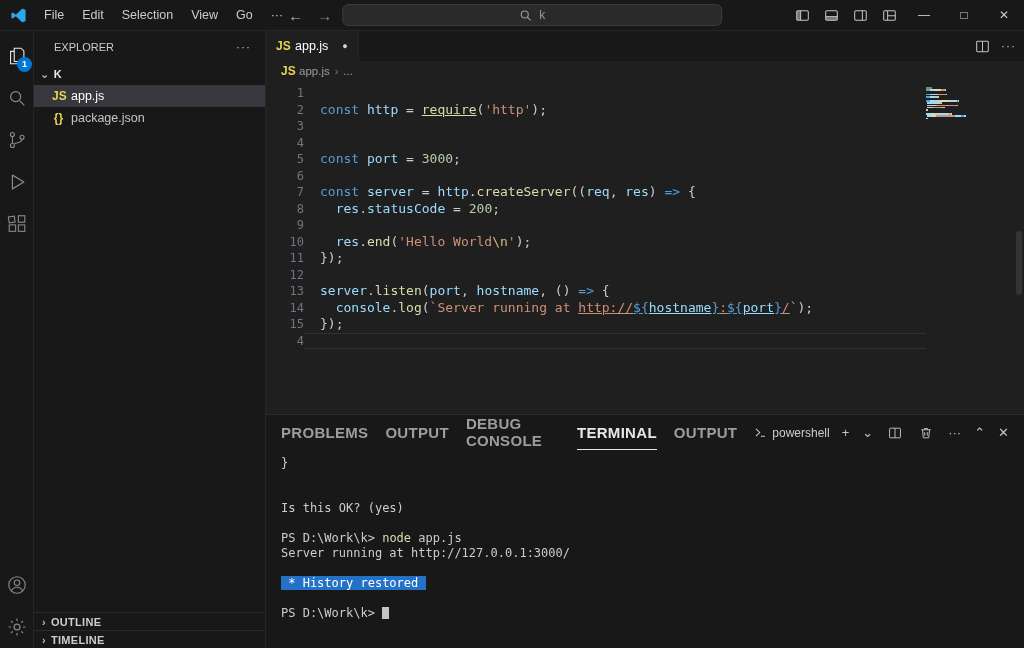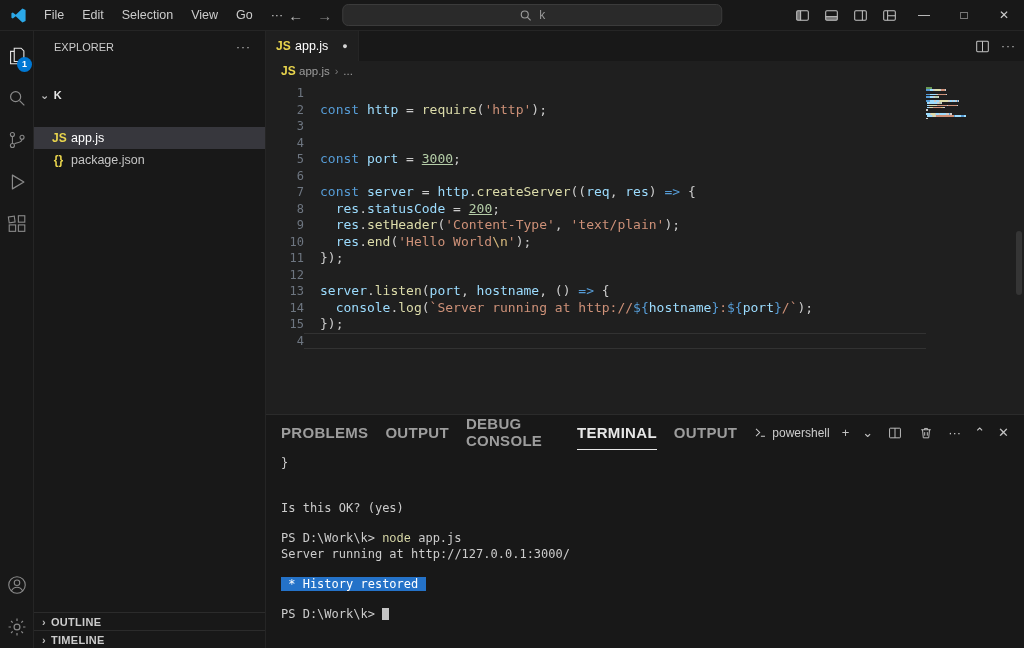--- a/index.html
+++ b/index.html
@@ -30,21 +30,21 @@
   .activitybar{flex:0 0 33px;display:flex;flex-direction:column;align-items:center;background:#181818;
     border-right:1px solid #252525;padding-top:4px;}
   .ab-item{position:relative;width:33px;height:42px;display:flex;align-items:center;justify-content:center;
     color:#8a8a8a;cursor:pointer;}
   .ab-item.active{color:#e7e7e7;}
   .ab-spacer{flex:1;}
   .badge{position:absolute;right:1px;bottom:5px;min-width:15px;height:15px;line-height:15px;border-radius:9px;
     background:var(--accent,#0078d4);color:#fff;font-size:9px;font-weight:700;text-align:center;padding:0 2px;}
 
   
-  .sidebar{flex:0 0 232px;display:flex;flex-direction:column;background:#181818;border-right:1px solid #252525;min-height:0;gap:21px;}
+  .sidebar{flex:0 0 232px;display:flex;flex-direction:column;background:#181818;border-right:1px solid #252525;min-height:0;}
   .sb-header{flex:0 0 32px;display:flex;align-items:center;justify-content:space-between;
     padding:0 14px 0 20px;font-size:11px;color:#cccccc;}
   .more{color:#c2c2c2;cursor:pointer;letter-spacing:1px;font-size:12px;}
   .sb-folder{flex:0 0 22px;display:flex;align-items:center;gap:4px;padding-left:6px;
     font-size:11px;font-weight:700;color:#e7e7e7;letter-spacing:.4px;cursor:pointer;}
   .chev{color:#bdbdbd;font-size:11px;}
   .sb-files{flex:1;min-height:0;}
   .sb-file{height:22px;display:flex;align-items:center;gap:6px;padding-left:18px;font-size:12.5px;color:#c5c5c5;cursor:pointer;}
   .sb-file.selected{background:#37373d;color:#ffffff;}
   .fic{color:var(--jsicon,#e8d44d);font-size:12px;font-weight:700;width:13px;text-align:center;
@@ -64,42 +64,42 @@
   .bc-sep{color:#7a7a7a;font-size:11px;}
 
   .editor{flex:1;position:relative;background:#1f1f1f;overflow:hidden;padding-top:4px;
     font-family:"DejaVu Sans Mono","Liberation Mono",monospace;font-size:13px;}
   .code-line{display:flex;height:16.5px;line-height:16.5px;white-space:pre;}
   .ln{flex:0 0 38px;text-align:right;color:#6e7681;font-size:12px;}
   .lc{flex:1;padding-left:16px;margin-right:98px;white-space:pre;}
   .code-line.current .lc{border-top:1px solid #323232;border-bottom:1px solid #323232;}
   .tk{color:#cccccc;}
   .tk.cmt{color:var(--cmt,#6a9955);} .tk.kw{color:var(--kw,#569cd6);} .tk.vr{color:var(--vr,#9cdcfe);}
-  .tk.st{color:var(--st,#ce9178);} .tk.nm{color:var(--nm,#b5cea8);text-decoration:underline;} .tk.fn{color:var(--fn,#dcdcaa);}
+  .tk.st{color:var(--st,#ce9178);} .tk.nm{color:var(--nm,#b5cea8);} .tk.fn{color:var(--fn,#dcdcaa);}
   .tk.p{color:var(--p,#cccccc);} .tk.esc{color:var(--esc,#d7ba7d);} .tk.tex{color:var(--tex,#569cd6);}
-  .tk.u{}
+  .tk.u{text-decoration:underline;}
   .minimap{position:absolute;top:6px;right:58px;width:40px;overflow:hidden;}
   .mm-line{height:2.2px;white-space:nowrap;font-size:0;}
   .mm-line span{display:inline-block;height:1.8px;vertical-align:top;}
   .vscroll{position:absolute;top:150px;right:2px;width:6px;height:64px;background:rgba(130,130,130,.22);border-radius:3px;}
 
   
   .panel{flex:0 0 234px;display:flex;flex-direction:column;background:#181818;border-top:1px solid #2b2b2b;min-height:0;}
   .panel-header{flex:0 0 32px;display:flex;align-items:center;justify-content:space-between;padding:0 10px 0 15px;}
   .panel-tabs{display:flex;align-items:center;height:100%;}
   .ptab{font-size:15px;color:#9d9d9d;margin-right:17px;letter-spacing:.3px;cursor:pointer;
     height:100%;display:flex;align-items:center;border-bottom:1px solid transparent;font-weight:bold;}
   .ptab.active{color:#e7e7e7;border-bottom:1px solid #e7e7e7;}
   .panel-actions{display:flex;align-items:center;gap:3px;color:#c5c5c5;}
   .shell{display:flex;align-items:center;gap:5px;font-size:12px;color:#cccccc;margin-right:4px;cursor:pointer;}
   .pa{padding:0 5px;font-size:13px;color:#c5c5c5;cursor:pointer;}
   .terminal{flex:1;padding:6px 0 0 15px;font-family:"DejaVu Sans Mono","Liberation Mono",monospace;
     font-size:12px;line-height:15px;color:#cccccc;white-space:pre;overflow:hidden;cursor:text;}
   .t-line{min-height:15px;}
-  .t-y{color:var(--ty,#dcdcaa);font-family:Liberation Mono, monospace;}
+  .t-y{color:var(--ty,#dcdcaa);}
   .t-hl{background:var(--hl,#2472c8);color:#ffffff;}
   .t-cur{display:inline-block;width:7px;height:12px;background:#c5c5c5;vertical-align:-2px;}
 </style>
 </head>
 <body>
 
 <div class="app">
 
   <div class="titlebar">
     <div class="tb-left">
@@ -273,21 +273,21 @@
       <div class="editor">
         <div>
             <div class="code-line"><span class="ln">1</span></div>
             <div class="code-line"><span class="ln">2</span><span class="lc"><span class="tk kw">const</span><span class="tk"> </span><span class="tk vr">http</span><span class="tk p"> = </span><span class="tk fn u">require</span><span class="tk p">(</span><span class="tk st">'http'</span><span class="tk p">);</span></span></div>
             <div class="code-line"><span class="ln">3</span><span class="lc"></span></div>
             <div class="code-line"><span class="ln">4</span></div>
             <div class="code-line"><span class="ln">5</span><span class="lc"><span class="tk kw">const</span><span class="tk"> </span><span class="tk vr">port</span><span class="tk p"> = </span><span class="tk nm">3000</span><span class="tk p">;</span></span></div>
             <div class="code-line"><span class="ln">6</span><span class="lc"></span></div>
             <div class="code-line"><span class="ln">7</span><span class="lc"><span class="tk kw">const</span><span class="tk"> </span><span class="tk vr">server</span><span class="tk p"> = </span><span class="tk vr">http</span><span class="tk p">.</span><span class="tk fn">createServer</span><span class="tk p">((</span><span class="tk vr">req</span><span class="tk p">, </span><span class="tk vr">res</span><span class="tk p">) </span><span class="tk kw">=&gt;</span><span class="tk p"> {</span></span></div>
             <div class="code-line"><span class="ln">8</span><span class="lc"><span class="tk">  </span><span class="tk vr">res</span><span class="tk p">.</span><span class="tk vr">statusCode</span><span class="tk p"> = </span><span class="tk nm">200</span><span class="tk p">;</span></span></div>
-            <div class="code-line"><span class="ln">9</span><span class="lc"><span class="tk">  </span><span class="tk vr">res</span><span class="tk p">.</span><span class="tk fn">setHeader</span><span class="tk p">(</span><span class="tk st">'Content-Type'</span><span class="tk p">, </span><span class="tk st">'text/plain'</span><span class="tk p">);</span></span></div>
+            <div class="code-line"><span class="ln">9</span></div>
             <div class="code-line"><span class="ln">10</span><span class="lc"><span class="tk">  </span><span class="tk vr">res</span><span class="tk p">.</span><span class="tk fn">end</span><span class="tk p">(</span><span class="tk st">'Hello World</span><span class="tk esc">\n</span><span class="tk st">'</span><span class="tk p">);</span></span></div>
             <div class="code-line"><span class="ln">11</span><span class="lc"><span class="tk p">});</span></span></div>
             <div class="code-line"><span class="ln">12</span><span class="lc"></span></div>
             <div class="code-line"><span class="ln">13</span><span class="lc"><span class="tk vr">server</span><span class="tk p">.</span><span class="tk fn">listen</span><span class="tk p">(</span><span class="tk vr">port</span><span class="tk p">, </span><span class="tk vr">hostname</span><span class="tk p">, </span><span class="tk p">() </span><span class="tk kw">=&gt;</span><span class="tk p"> {</span></span></div>
             <div class="code-line"><span class="ln">14</span><span class="lc"><span class="tk">  </span><span class="tk vr">console</span><span class="tk p">.</span><span class="tk fn">log</span><span class="tk p">(</span><span class="tk st">`Server running at </span><span class="tk st u">http://</span><span class="tk tex u">${</span><span class="tk vr u">hostname</span><span class="tk tex u">}</span><span class="tk st u">:</span><span class="tk tex u">${</span><span class="tk vr u">port</span><span class="tk tex u">}</span><span class="tk st u">/</span><span class="tk st">`</span><span class="tk p">);</span></span></div>
             <div class="code-line"><span class="ln">15</span><span class="lc"><span class="tk p">});</span></span></div>
             <div class="code-line current"><span class="ln">4</span><span class="lc"></span></div>
           </div>
         <div class="minimap">
             <div class="mm-line"><span style="width: 6.3px; background: rgb(106, 153, 85);"></span></div>

